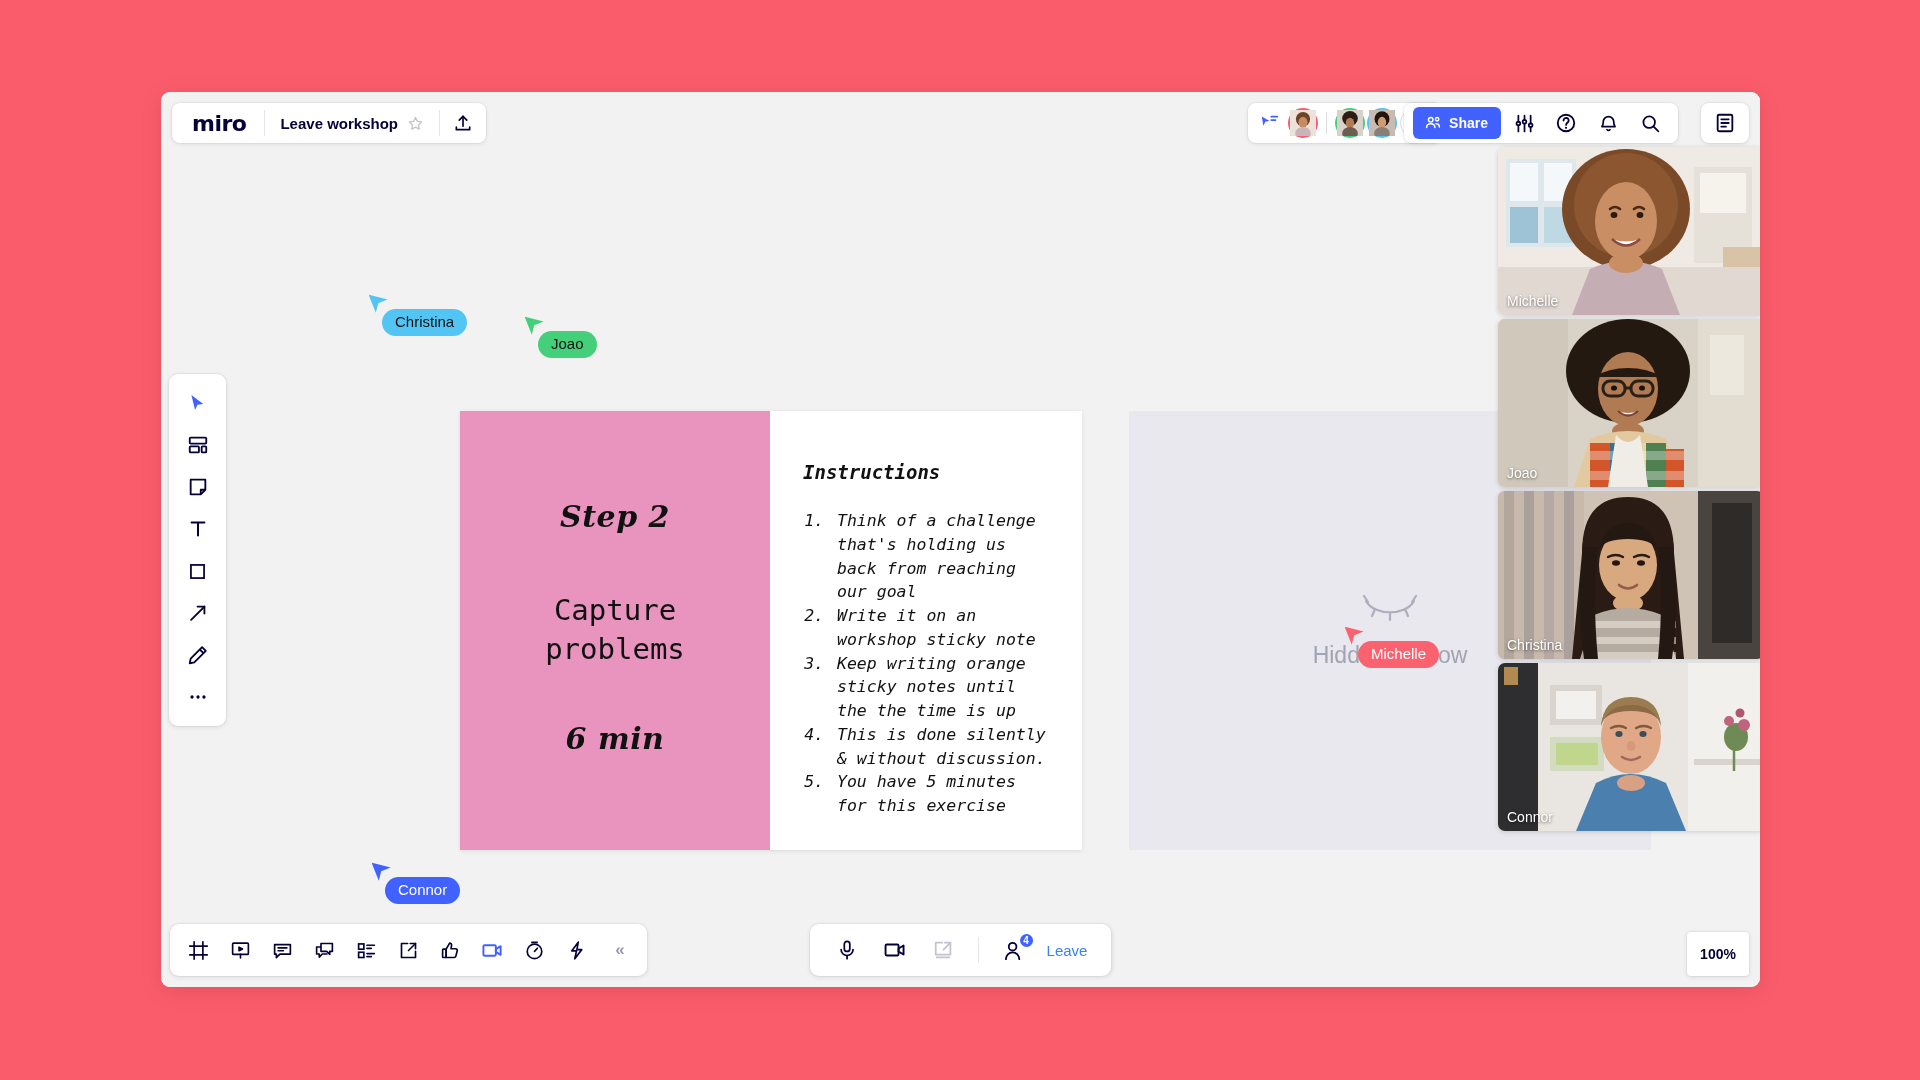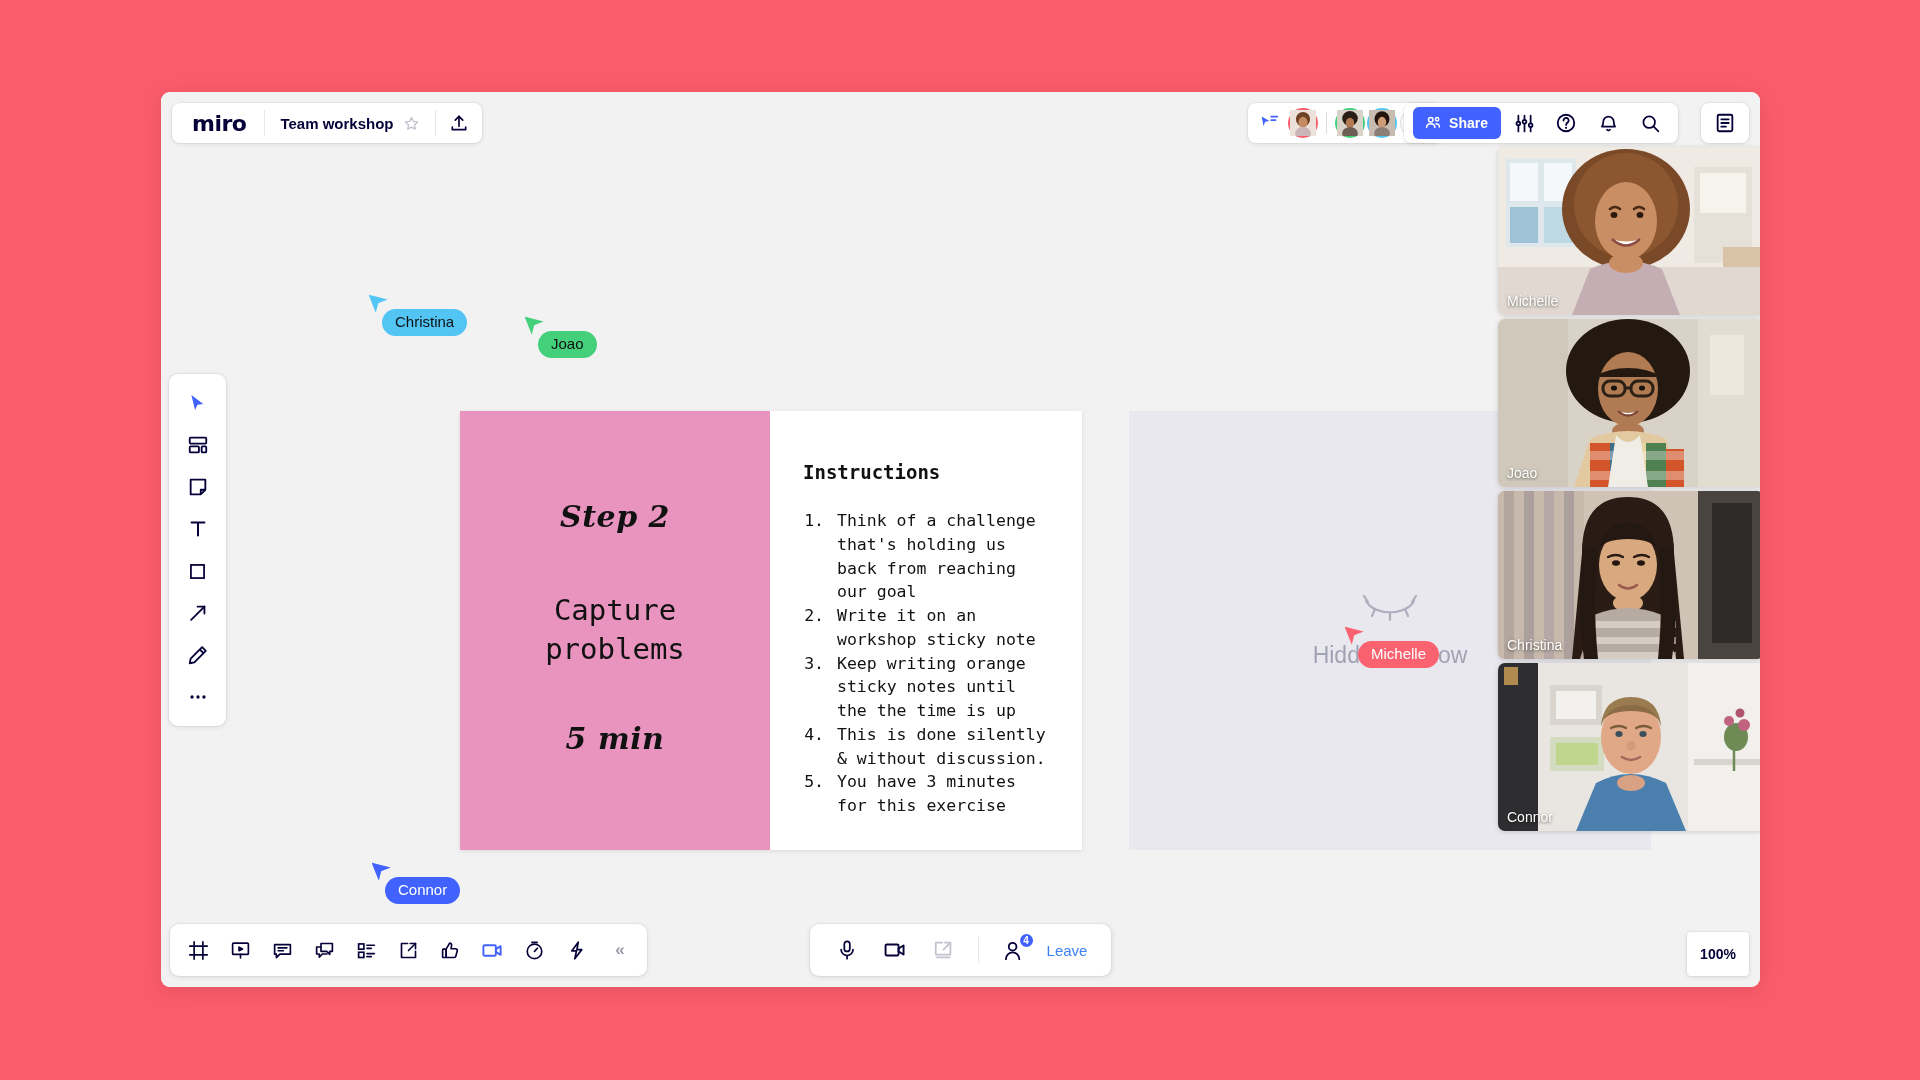--- a/index.html
+++ b/index.html
@@ -205,21 +205,21 @@
   }
   .step-title {
     font-family: "DejaVu Sans Mono", monospace;
     font-size: 29px; color: #111;
     text-align: center; line-height: 1.33;
     margin: 41px 0 52px 0;
   }
   .step-time { margin-top: 0; }
   .step-step { margin-bottom: 16px; }
   .step-right {
-    flex: 1; padding: 50px 34px 4px 33px;
+    flex: 1; padding: 50px 34px 4px 33px; font-style: italic;
   }
   .instr-title {
     font-family: "DejaVu Sans Mono", monospace;
     font-size: 19px; font-weight: 700; color: #111;
     margin-bottom: 26px;
   }
   .instr-list {
     font-family: "DejaVu Sans Mono", monospace;
     font-size: 16.5px; color: #111;
     line-height: 1.44;
@@ -287,30 +287,30 @@
 
   <div id="canvas">
 
     <div id="step-card">
       <div class="step-left">
         <div class="script-text step-step">Step 2</div>
         <div class="step-title">
           <div>Capture</div>
           <div>problems</div>
         </div>
-        <div class="script-text step-time">5 min</div>
+        <div class="script-text step-time">6 min</div>
       </div>
       <div class="step-right">
         <div class="instr-title">Instructions</div>
         <ol class="instr-list" id="instr-list">
             <li>Think of a challenge that's holding us back from reaching our goal</li>
             <li>Write it on an workshop sticky note</li>
             <li>Keep writing orange sticky notes until the the time is up</li>
             <li>This is done silently &amp; without discussion.</li>
-            <li>You have 3 minutes for this exercise</li>
+            <li>You have 5 minutes for this exercise</li>
           </ol>
       </div>
     </div>
 
     <div id="hidden-frame">
       <span>
         <svg width="58" height="32" viewBox="0 0 58 32" fill="none" stroke="#AEAEBE" stroke-width="2.2" stroke-linecap="round">
           <path d="M5 9 C13 24, 45 24, 53 9"></path>
           <path d="M3 4 L7 10"></path>
           <path d="M14 17 L11 24"></path>
@@ -367,21 +367,21 @@
       <span class="cursor-label" style="left:13px; top:17px; background:#C74BC0; color:#fff;">Guest Editor</span>
     </div>
   </div>
 
   <div id="header-bar"></div>
 
   <div class="hdr-group" id="hdr-left" style="top:11px;">
     <div class="miro-logo">miro</div>
     <div class="hdr-div"></div>
     <div class="board-title-wrap">
-      <span class="board-title">Team workshop</span>
+      <span class="board-title">Leave workshop</span>
       <span class="star-icon">
         <svg width="17" height="17" viewBox="0 0 24 24" fill="none" stroke="#C3C2CF" stroke-width="1.8" stroke-linejoin="round">
             <path d="M12 3.5l2.6 5.5 6 .8-4.4 4.2 1.1 6-5.3-2.9-5.3 2.9 1.1-6L3.4 9.8l6-.8z"></path>
           </svg>
       </span>
     </div>
     <div class="hdr-div"></div>
     <div class="upload-btn">
       <svg width="20" height="20" viewBox="0 0 24 24" fill="none" stroke="#050038" stroke-width="2" stroke-linecap="round" stroke-linejoin="round">
           <path d="M12 16V4"></path>

